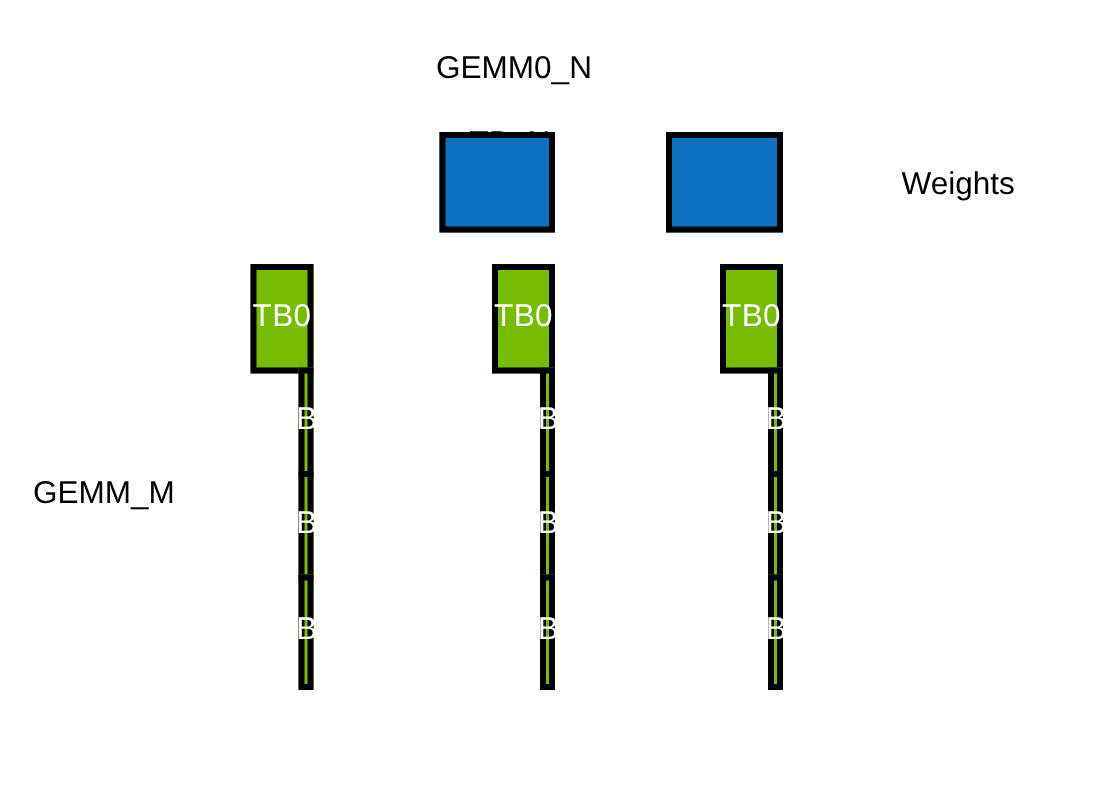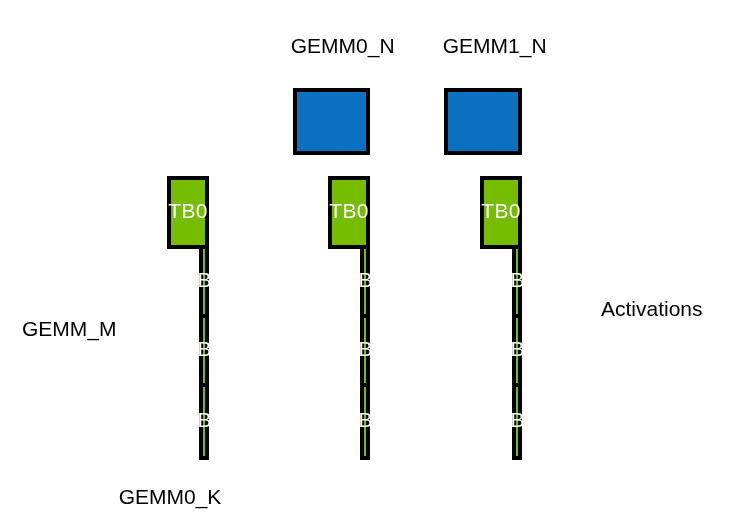--- a/index.html
+++ b/index.html
@@ -82,29 +82,26 @@
 </head>
 <body>
 
 <div id="canvas">
 
   <div class="label top-label" style="left:231px; top:8px;">
     <span>GEMM0_N</span>
     <span class="line2">= TB_N</span>
   </div>
 
-  <div class="label top-label" style="left:383px; top:8px;">
-    <span>GEMM1_N</span>
-    <span class="line2">= TB_N</span>
-  </div>
 
   <div class="weight-block" style="left:293px; top:88px; width:77px; height:67px; background:#0b71c0;"></div>
 
   <div class="weight-block" style="left:444px; top:88px; width:78px; height:67px; background:#0b71c0;"></div>
 
+  <div class="label" style="left:601px; top:110px;">Weights</div>
 
   <div class="act-column" style="left:131px; top:176px; width:78px; height:292px;">
     <div class="act-cell" style="height:73px; background:#76bc00;">
       <span class="cell-text">TB0</span>
     </div>
     <div class="act-cell" style="height:73px; background:#76bc00;">
       <span class="cell-text">TB1</span>
     </div>
     <div class="act-cell" style="height:73px; background:#76bc00;">
       <span class="cell-text">TB2</span>
@@ -137,20 +134,18 @@
       <span class="cell-text">TB1</span>
     </div>
     <div class="act-cell" style="height:73px; background:#76bc00;">
       <span class="cell-text">TB2</span>
     </div>
     <div class="act-cell" style="height:77px; background:#76bc00;">
       <span class="cell-text">TB3</span>
     </div>
   </div>
 
-  <div class="label" style="left:601px; top:296px;">Activations</div>
 
   <div class="label" style="left:22px; top:316px;">GEMM_M</div>
 
-  <div class="label center" style="left:110px; top:484px; width:120px;">GEMM0_K</div>
 
 
 </div>
 
 </body></html>

